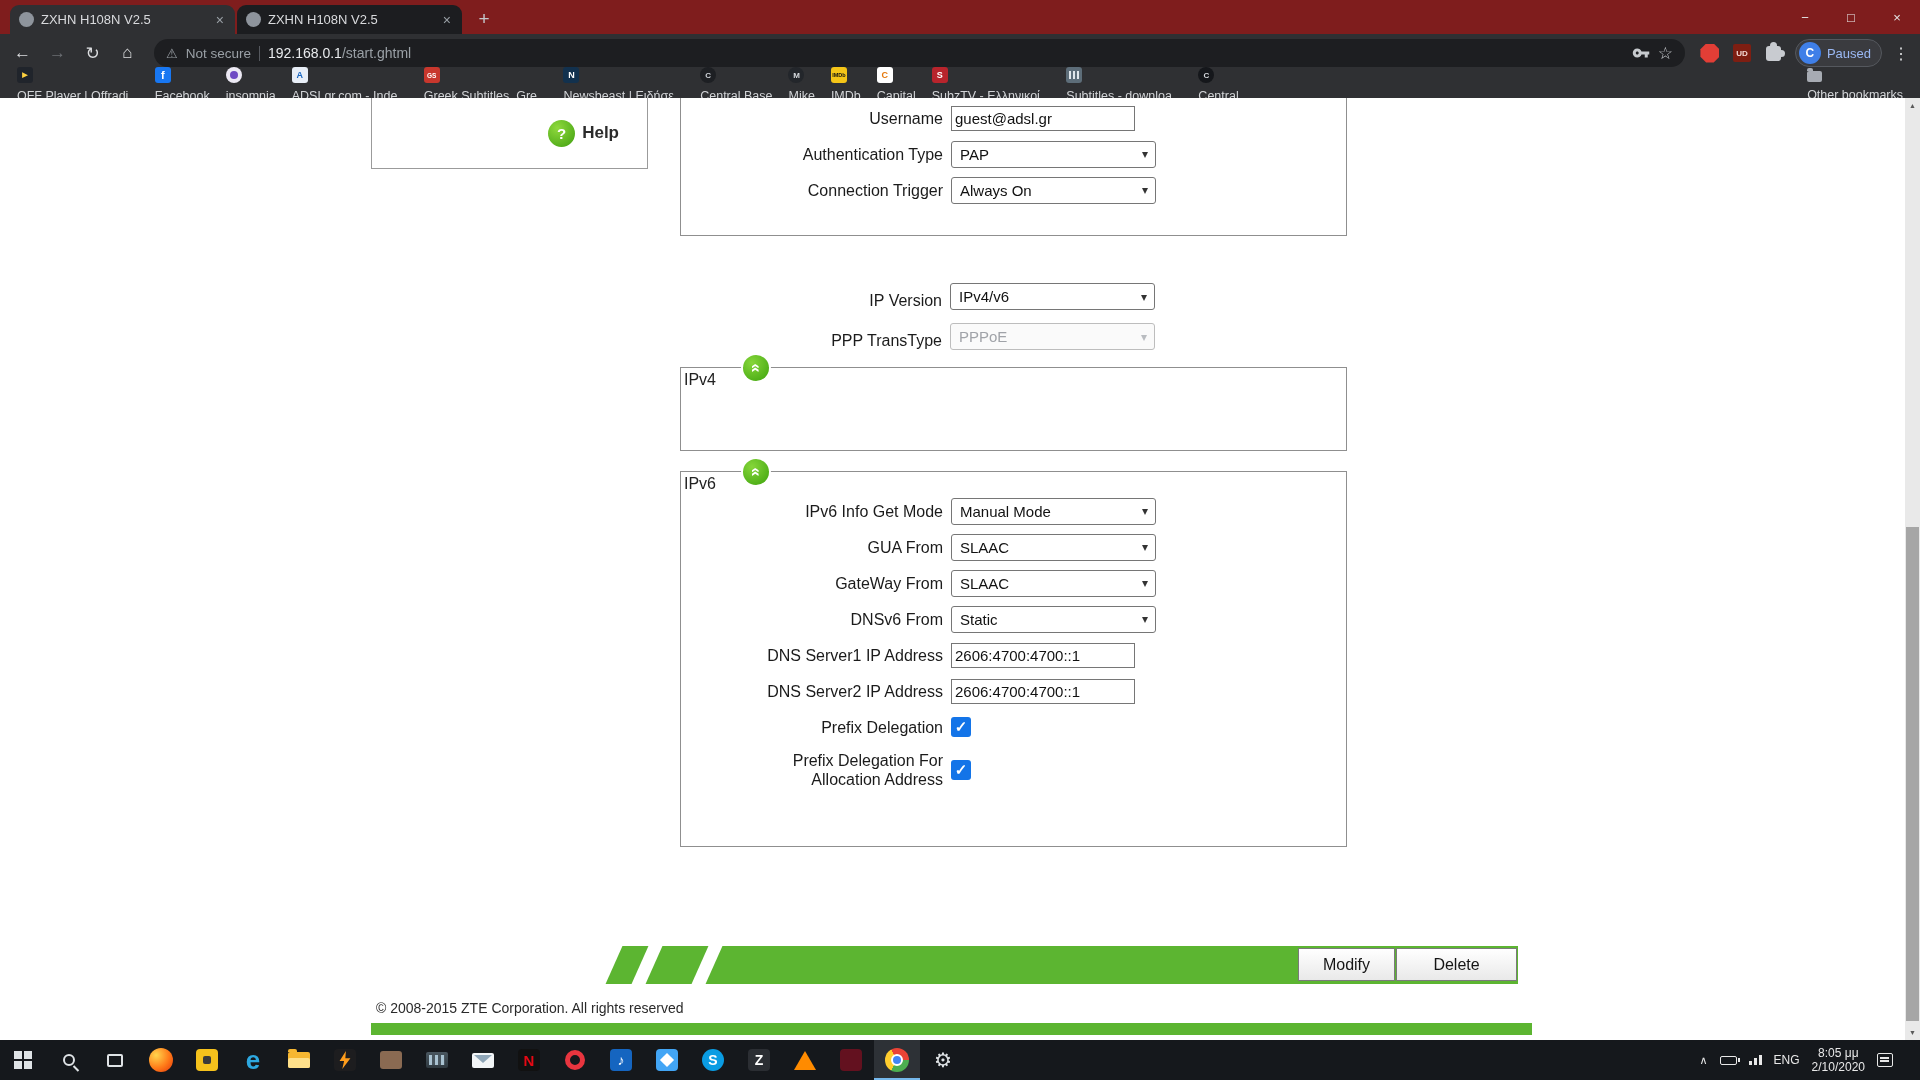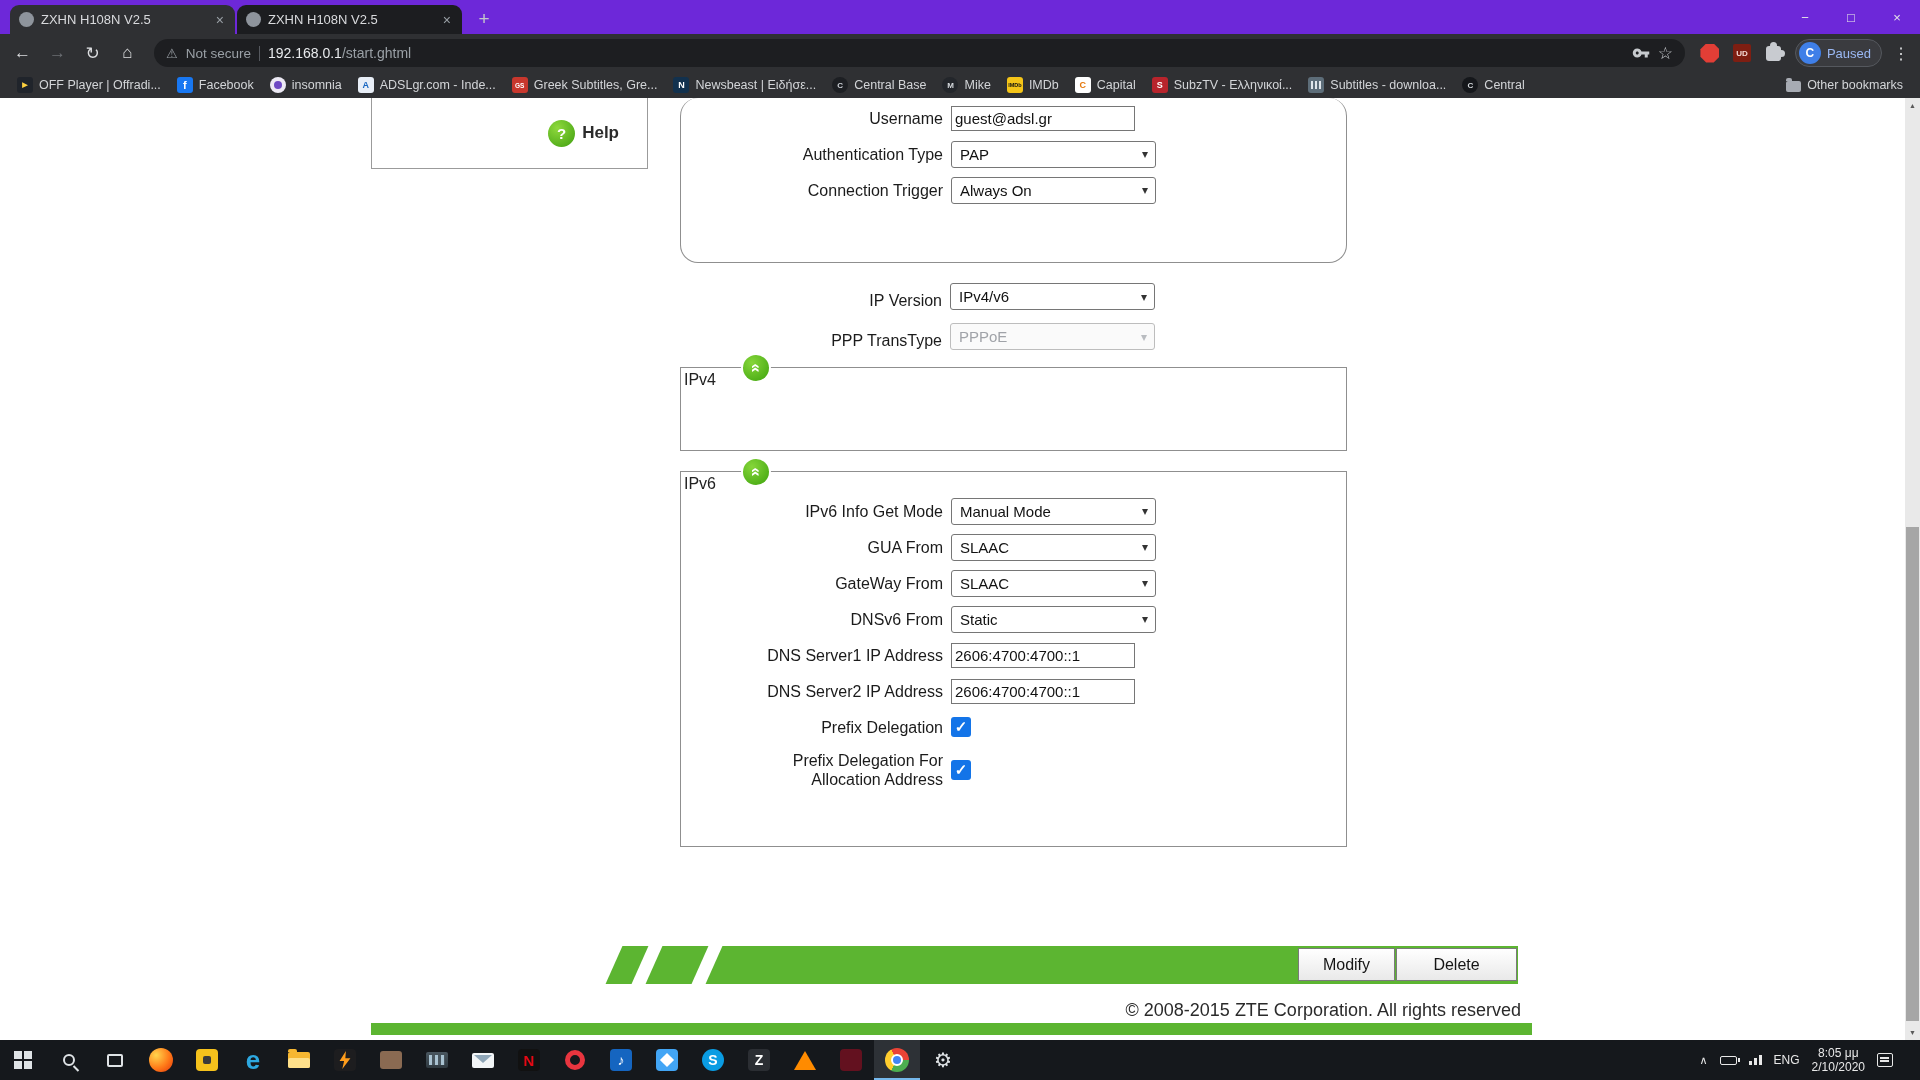--- a/index.html
+++ b/index.html
@@ -1,20 +1,20 @@
 <!DOCTYPE html>
 <html><head>
 <meta charset="utf-8">
 <style>
   * { box-sizing: border-box; margin: 0; padding: 0; }
   body { font-family: "Liberation Sans", sans-serif; background: #000; }
   .win { width: 1920px; height: 1080px; display: flex; flex-direction: column; overflow: hidden; background: #fff; position: relative; }
 
   
-  .tabstrip { height: 34px; background: #6d28d9; display: flex; align-items: flex-end; padding-left: 10px; position: relative; flex: none; }
+  .tabstrip { height: 34px; background: #7f1d1d; display: flex; align-items: flex-end; padding-left: 10px; position: relative; flex: none; }
   .tab { width: 225px; height: 29px; border-radius: 9px 9px 0 0; display: flex; align-items: center; padding: 0 9px; gap: 7px; font-size: 13px; color: #d9dadd; margin-right: 2px; }
   .tab.active { background: #2f3033; }
   .tab.inactive { background: #1c1d20; }
   .tab-fav { width: 15px; height: 15px; border-radius: 50%; background: #8e949c; flex: none; }
   .tab-title { flex: 1; white-space: nowrap; overflow: hidden; }
   .tab-close { font-size: 14px; color: #9aa0a6; padding: 0 2px; }
   .newtab { width: 28px; height: 28px; margin: 0 0 1px 6px; display: flex; align-items: center; justify-content: center; color: #c3c6ca; font-size: 19px; }
   .wincontrols { position: absolute; right: 0; top: 0; height: 34px; display: flex; }
   .wc { width: 46px; height: 100%; display: flex; align-items: center; justify-content: center; color: #e6e6e6; font-size: 13px; }
 
@@ -36,21 +36,21 @@
   .ext-puzzle { position: relative; width: 15px; height: 15px; background: #c8cbd0; border-radius: 3px; }
   .ext-puzzle::before { content: ""; position: absolute; top: -4px; left: 4px; width: 7px; height: 7px; background: #c8cbd0; border-radius: 50%; }
   .ext-puzzle::after { content: ""; position: absolute; right: -4px; top: 4px; width: 7px; height: 7px; background: #c8cbd0; border-radius: 50%; }
   .profile { height: 28px; border-radius: 14px; background: #3a3b3f; border: 1px solid #55585e; display: flex; align-items: center; gap: 6px; padding: 0 10px 0 3px; margin: 0 4px; flex: none; }
   .avatar { width: 22px; height: 22px; border-radius: 50%; background: #3f7fe8; color: #fff; font-size: 12px; font-weight: bold; display: flex; align-items: center; justify-content: center; }
   .paused { color: #9ab8f3; font-size: 13px; }
   .kebab { width: 26px; text-align: center; color: #dddee1; font-size: 16px; flex: none; }
 
   
   .bookmarks { height: 26px; background: #2f3033; display: flex; align-items: center; padding: 0 10px; gap: 2px; font-size: 12.5px; color: #d3d5d8; flex: none; }
-  .bm { display: flex; align-items: center; gap: 6px; padding: 3px 7px; border-radius: 13px; white-space: nowrap; }
+  .bm { display: flex; align-items: flex-start; gap: 6px; padding: 3px 7px; border-radius: 13px; white-space: nowrap; flex-direction: column; }
   .fav { width: 16px; height: 16px; border-radius: 3px; display: flex; align-items: center; justify-content: center; font-size: 9px; font-weight: bold; color: #fff; flex: none; }
   .f1 { background: #20242b; } .f1::after { content: "▶"; color: #ffd23f; font-size: 7px; }
   .f2 { background: #1877f2; } .f2::after { content: "f"; font-size: 11px; }
   .f3 { background: #ece9f4; border-radius: 50%; } .f3::after { content: ""; width: 8px; height: 8px; border-radius: 50%; background: #6e49c4; }
   .f4 { background: #e8eef7; } .f4::after { content: "A"; color: #1765c1; }
   .f5 { background: #c8372d; } .f5::after { content: "GS"; font-size: 6.5px; }
   .f6 { background: #12314e; } .f6::after { content: "N"; }
   .f7 { background: #1d1f23; border-radius: 50%; } .f7::after { content: "C"; font-size: 8px; color: #cfd3d9; }
   .f8 { background: #23262b; border-radius: 50%; } .f8::after { content: "M"; font-size: 8px; color: #d6dade; }
   .f9 { background: #f5c518; } .f9::after { content: "IMDb"; color: #111; font-size: 5.5px; }
@@ -72,40 +72,40 @@
   .frow { display: flex; align-items: center; height: 36px; }
   .frow.tall { height: 50px; }
   .flabel { width: 270px; text-align: right; padding-right: 8px; font-size: 16px; color: #1b1b1b; line-height: 19px; }
   .ftext { width: 184px; height: 25px; border: 1px solid #767676; font-size: 15px; padding: 0 3px; font-family: "Liberation Sans", sans-serif; color: #111; background: #fff; outline: none; }
   .sel { width: 205px; height: 27px; border: 1px solid #767676; border-radius: 3px; background: #fff; display: flex; align-items: center; justify-content: space-between; padding: 0 7px 0 8px; font-size: 15px; color: #111; }
   .sel .caret { font-size: 12px; color: #333; }
   .sel.disabled { color: #a0a3a8; border-color: #bdbdbd; background: #fafafa; }
   .sel.disabled .caret { color: #b9bcc0; }
   .cb { width: 20px; height: 20px; background: #1374e8; border-radius: 3px; display: flex; align-items: center; justify-content: center; }
   .cb::after { content: "✓"; color: #fff; font-size: 15px; font-weight: bold; }
-  #box1 { top: 0; height: 165px; border-top: none; padding-top: 2px; border-radius: 18px; }
+  #box1 { top: 0; height: 138px; border-top: none; padding-top: 2px; }
   #midrows { position: absolute; left: 680px; top: 172px; width: 667px; }
   #midrows .frow { height: 40px; align-items: flex-end; }
   #ipv4box { top: 269px; height: 84px; padding-top: 24px; }
   #ipv6box { top: 373px; height: 376px; padding-top: 21px; }
   .legend { position: absolute; left: 3px; top: 3px; font-size: 16px; color: #222; }
   .collapse { position: absolute; left: 62px; top: -13px; width: 26px; height: 26px; border-radius: 50%; background: radial-gradient(circle at 35% 30%, #86d63a, #3da30d); box-shadow: 0 0 0 2px #fff; color: #fff; display: flex; align-items: center; justify-content: center; }
   .collapse span { transform: rotate(90deg); font-size: 16px; font-weight: bold; line-height: 1; }
 
   .banner { position: absolute; left: 604px; top: 848px; width: 914px; height: 38px; overflow: hidden; }
   .stripe { position: absolute; top: 0; height: 100%; background: #5cb531; transform: skewX(-24deg); }
   .s1 { left: 10px; width: 26px; }
   .s2 { left: 50px; width: 46px; }
   .smain { left: 110px; width: 880px; }
   .banner-buttons { position: absolute; right: 1px; top: 2px; display: flex; gap: 1px; }
   .gbtn { height: 33px; background: linear-gradient(#ffffff, #e9e9e9); border: 1px solid #7a7a7a; font-size: 16px; display: flex; align-items: center; justify-content: center; color: #151515; }
   .gbtn.modify { width: 97px; }
   .gbtn.delete { width: 121px; }
 
-  .copyright { position: absolute; left: 360px; top: 902px; width: 1161px; text-align: right; font-size: 18px; color: #2a2a2a; }
+  .copyright { position: absolute; left: 376px; top: 902px; width: 1161px; text-align: left; font-size: 14px; color: #2a2a2a; }
   .footerbar { position: absolute; left: 371px; top: 925px; width: 1161px; height: 12px; background: #5cb531; }
 
   .scrollbar { position: absolute; right: 0; top: 0; width: 15px; height: 100%; background: #e9e9e9; }
   .sb-arrow { height: 15px; display: flex; align-items: center; justify-content: center; font-size: 7px; color: #5a5a5a; }
   .sb-arrow.down { position: absolute; bottom: 0; left: 0; right: 0; }
   .sb-thumb { position: absolute; left: 1px; right: 1px; top: 429px; height: 494px; background: #a6a6a6; }
 
   
   .taskbar { height: 40px; background: #15181c; display: flex; align-items: stretch; color: #e8e8e8; flex: none; }
   .tb-item { width: 46px; display: flex; align-items: center; justify-content: center; flex: none; }

